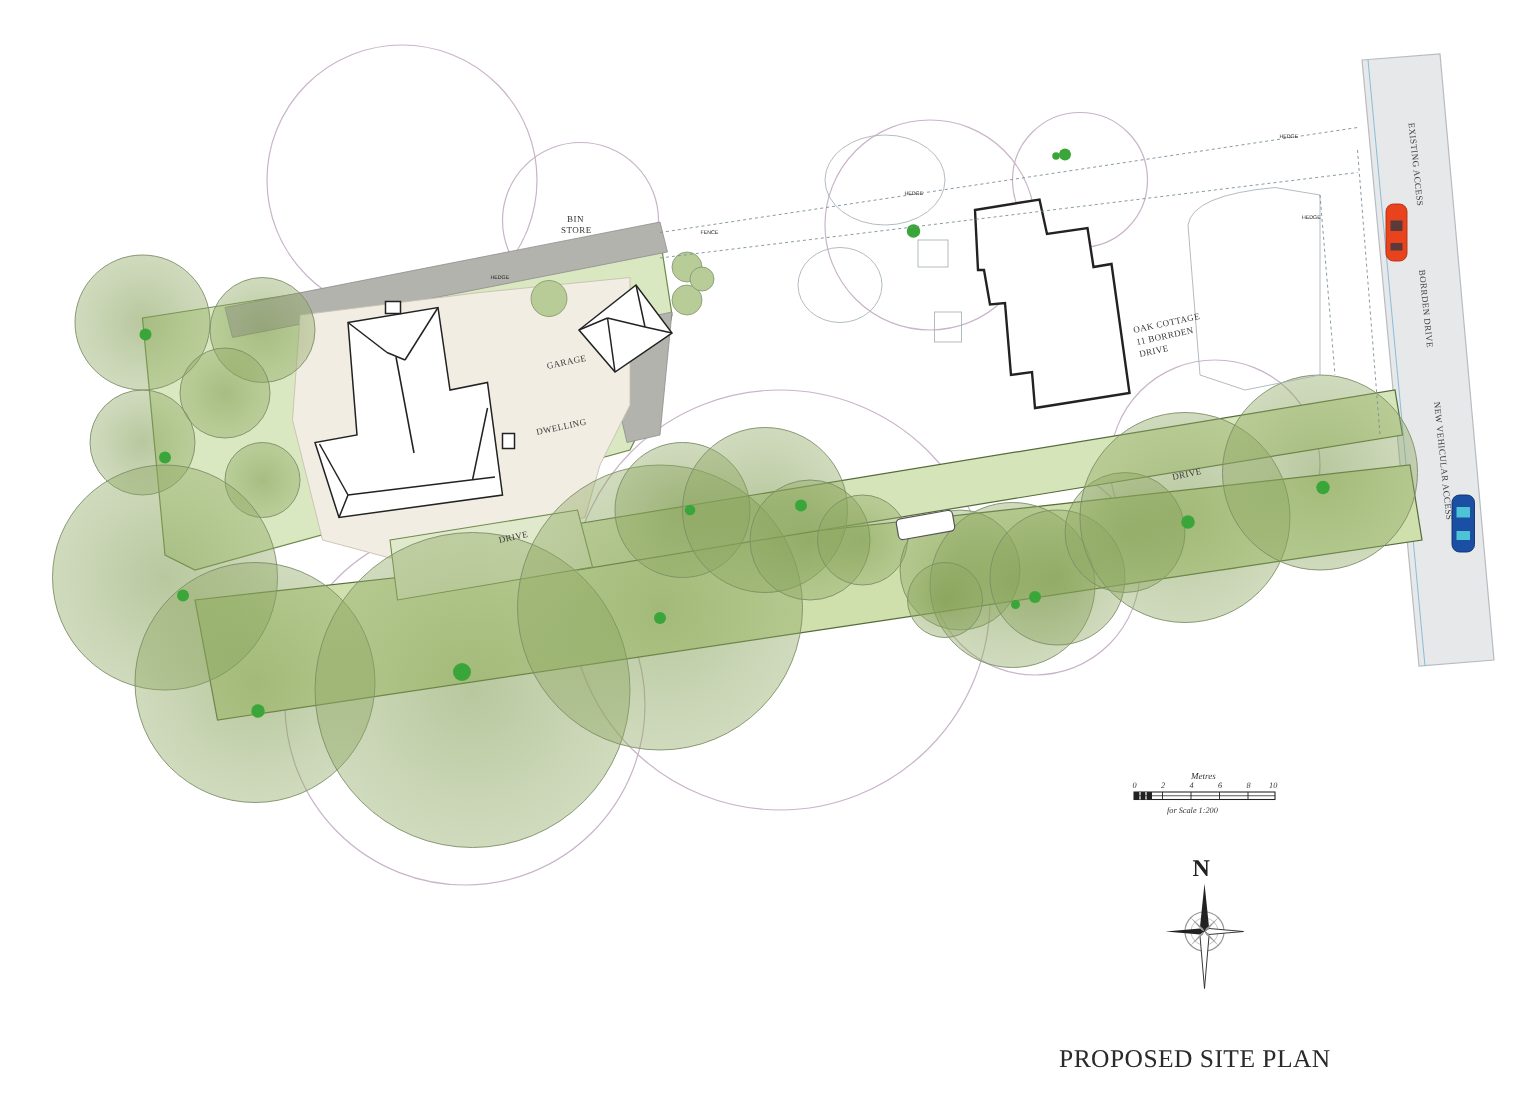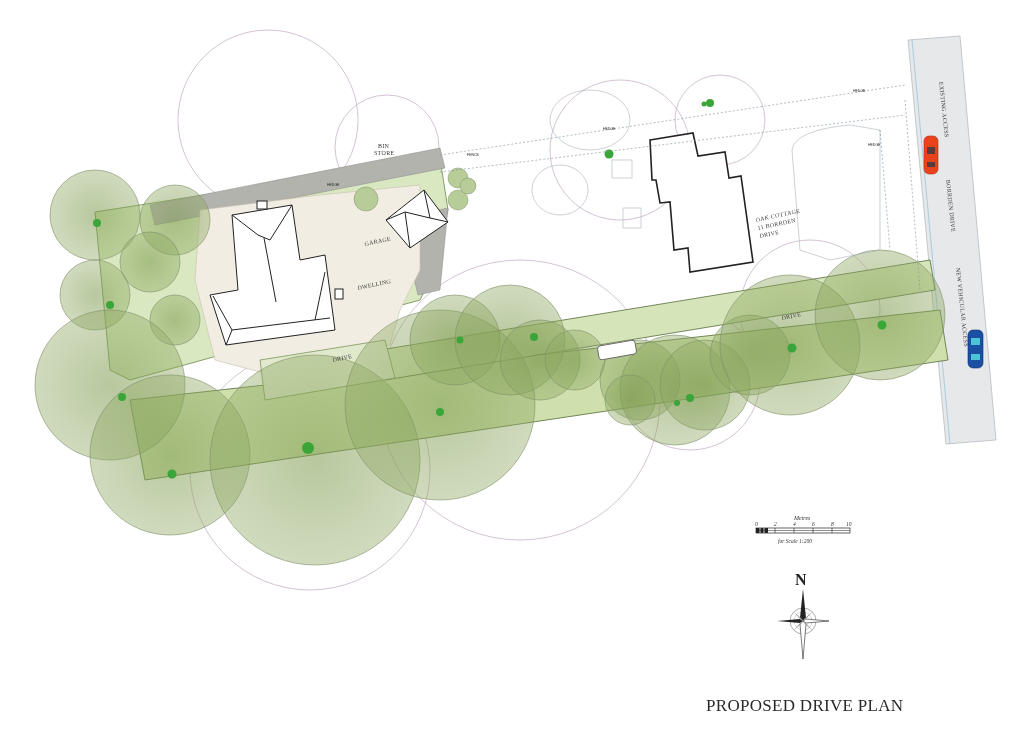--- a/index.html
+++ b/index.html
@@ -211,13 +211,13 @@
 <div class="scale-title">Metres</div>
 <div class="scale-tick" style="left:755px">0</div>
 <div class="scale-tick" style="left:774px">2</div>
 <div class="scale-tick" style="left:793px">4</div>
 <div class="scale-tick" style="left:812px">6</div>
 <div class="scale-tick" style="left:831px">8</div>
 <div class="scale-tick" style="left:846px">10</div>
 <div class="scale-note">for Scale 1:200</div>
 
 <div class="north">N</div>
-<div class="title">PROPOSED DRIVE PLAN</div>
+<div class="title">PROPOSED SITE PLAN</div>
 
 </body></html>

